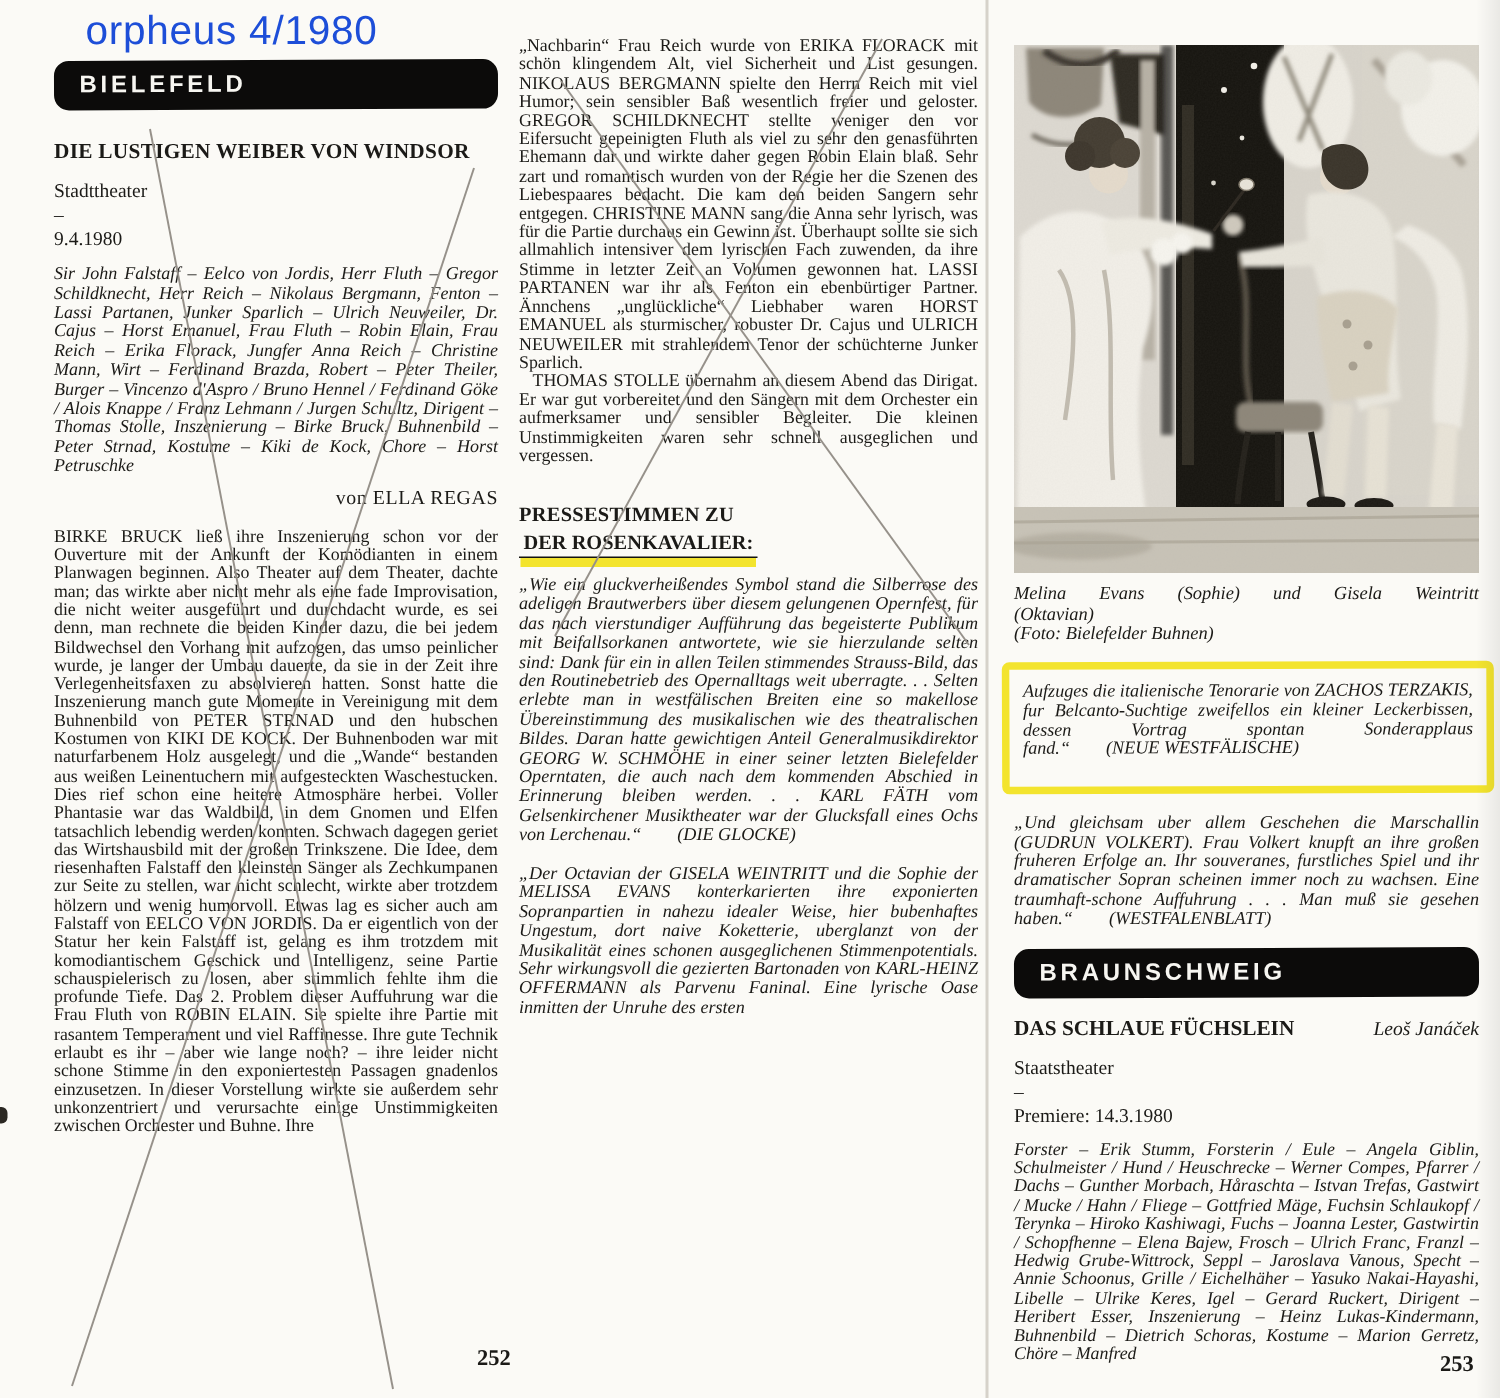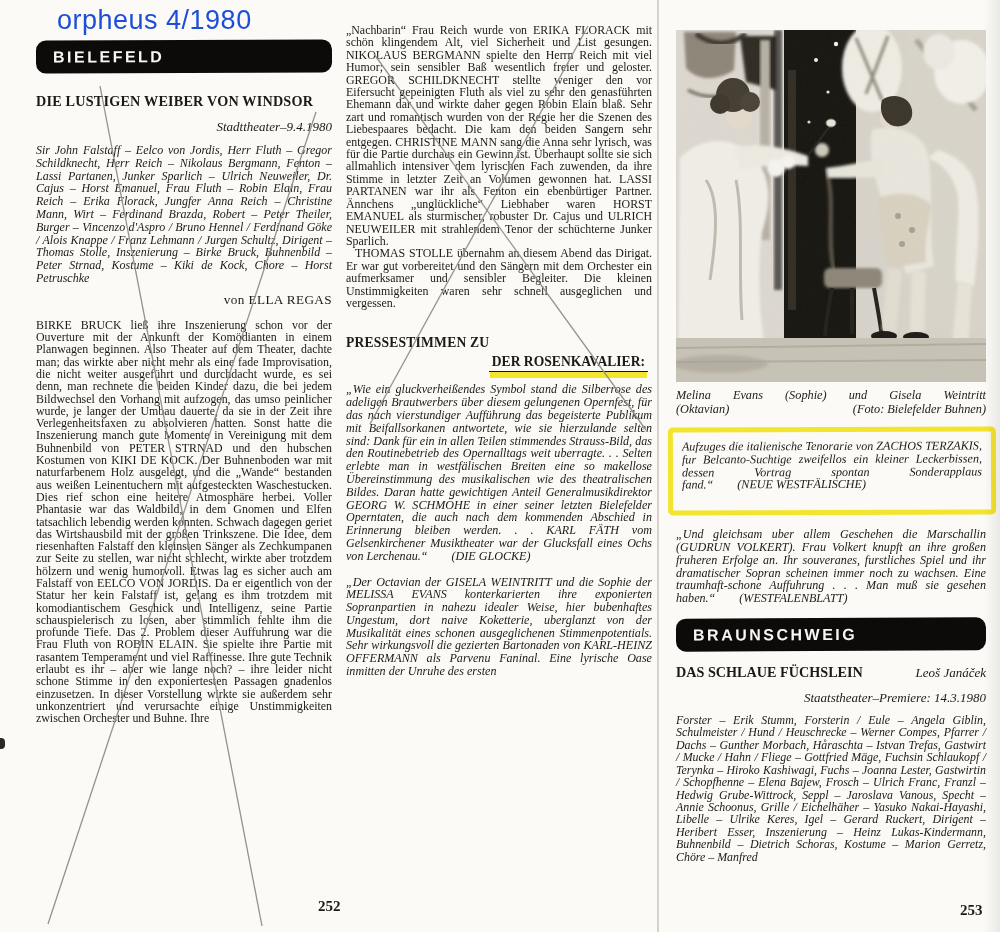--- a/index.html
+++ b/index.html
@@ -20,39 +20,39 @@
   #col2{left:346px;top:24px;width:306px;}
   #col3{left:676px;top:30px;width:310px;}
   .section-box{
     background:#0c0b0a;color:#f7f6f1;
     font-family:"Liberation Sans",sans-serif;font-weight:bold;font-size:16px;letter-spacing:2.5px;
     padding:8px 10px 7px 17px;border-radius:10px;transform:rotate(-0.25deg);
     box-sizing:border-box;width:100%;
   }
   .art-title{font-weight:bold;font-size:14.2px;letter-spacing:0.2px;margin-top:20px;}
   .art-composer{text-align:right;font-style:italic;font-size:13px;margin-top:3px;}
-  .venue-row{display:flex;justify-content:flex-end;font-style:italic;font-size:13px;margin-top:9px;}
+  .venue-row{display:flex;justify-content:flex-start;font-size:13px;margin-top:9px;flex-direction:column;}
   .cast{font-style:italic;font-size:12px;line-height:12.8px;text-align:justify;margin-top:9px;}
   .byline{text-align:right;font-size:13.2px;margin-top:7px;letter-spacing:0.4px;}
   .body-text{font-size:11.9px;line-height:12.3px;text-align:justify;margin-top:11px;}
   #col2 .body-text{font-size:11.9px;line-height:12.4px;margin-top:0;}
   .conductor-p{margin-top:0;text-indent:9px;}
   .presse-h1{font-weight:bold;font-size:13.6px;margin-top:26px;letter-spacing:0.2px;}
-  .presse-h2{text-align:right;font-weight:bold;font-size:13.6px;margin-top:3px;padding-right:4px;}
+  .presse-h2{text-align:left;font-weight:bold;font-size:13.6px;margin-top:3px;padding-right:4px;}
   .marker-underline{
     border-bottom:1.5px solid #14130f;
     box-shadow:0 7px 0 -1px #f3e42e;
     padding:0 3px 2px 3px;
   }
   .quote{font-style:italic;font-size:12.1px;line-height:12.8px;text-align:justify;margin-top:13px;}
   .qsrc{padding-left:24px;white-space:nowrap;}
   .photo-frame{width:310px;height:352px;overflow:hidden;background:#d6d2c9;}
   .caption{font-style:italic;font-size:12.3px;line-height:13.5px;margin-top:7px;}
   .caption-line1{text-align:justify;text-align-last:justify;}
-  .caption-line2{display:flex;justify-content:space-between;}
+  .caption-line2{display:flex;justify-content:space-between;flex-direction:column;}
   .highlight-box{
     border:5px solid #f3e42e;border-radius:5px;
     margin:11px -10px 0 -8px;padding:8px 9px 7px 9px;
     transform:rotate(-0.2deg);
   }
   .highlight-box .quote{margin-top:0;}
   .title-row{display:flex;justify-content:space-between;align-items:baseline;margin-top:13px;}
   .title-row .t{font-weight:bold;font-size:14.2px;}
   .title-row .c{font-style:italic;font-size:13px;}
   .cast3{font-style:italic;font-size:11.9px;line-height:12.4px;text-align:justify;margin-top:8px;}

